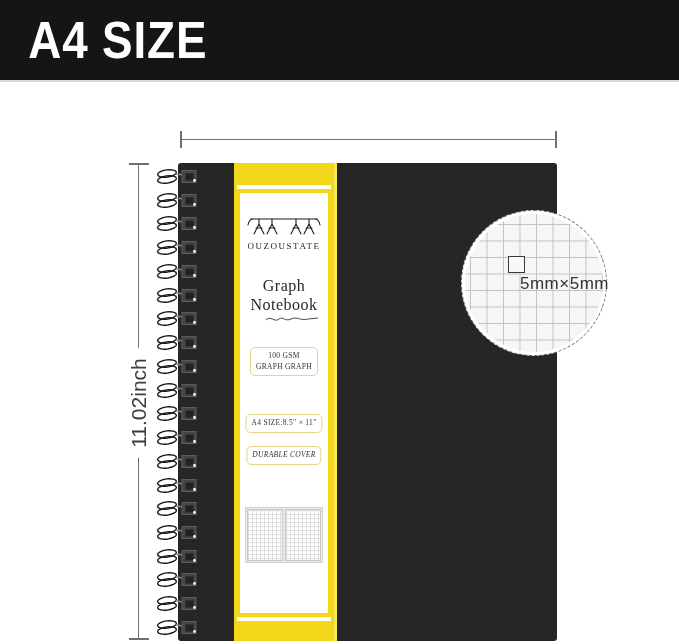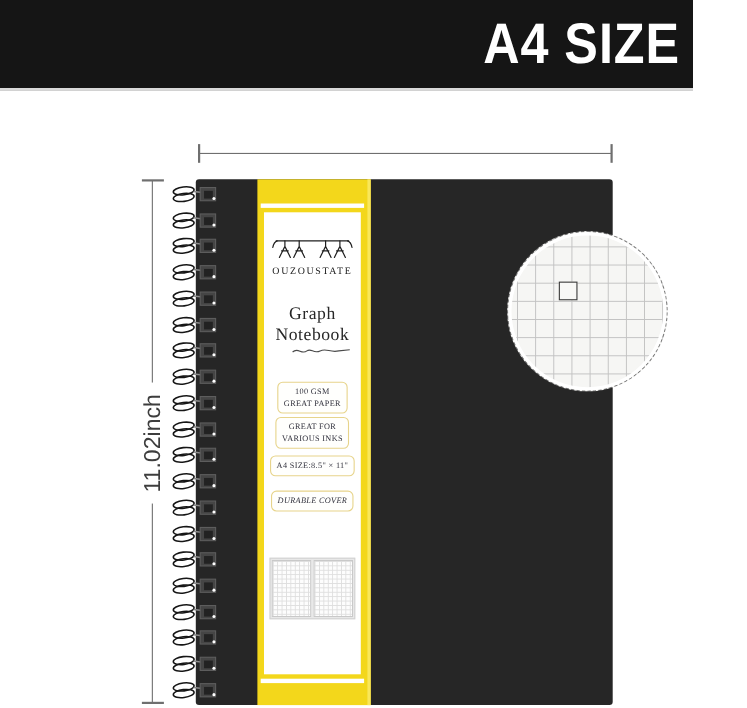--- a/index.html
+++ b/index.html
@@ -2,23 +2,23 @@
 <html><head>
 <meta charset="utf-8">
 <style>
   html,body{margin:0;padding:0;background:#ffffff;}
   #stage{
     position:relative;width:679px;height:644px;overflow:hidden;
     background:#ffffff;font-family:"Liberation Sans",sans-serif;
   }
   
   .banner{
-    position:absolute;left:0;top:0;width:630px;height:82px;
-    background:#151515;display:flex;align-items:center;justify-content:flex-end;
-    border-bottom:2px solid #d9d9d9;box-sizing:border-box;
+    position:absolute;left:0;top:0;width:679px;height:82px;
+    background:#151515;display:flex;align-items:center;justify-content:flex-start;
+    border-bottom:2px solid #d9d9d9;box-sizing:border-box;padding-left:16px;
   }
   .banner-title{
     color:#ffffff;font-size:52px;font-weight:700;letter-spacing:1px;
     transform:scaleX(.88);white-space:nowrap;
   }
   
   .dim-line{position:absolute;background:#6f6f6f;}
   .dim-h-line{left:181px;top:139px;width:375px;height:1px;}
   .dim-v-line{left:138px;top:164px;width:1px;height:475px;}
   .tick{position:absolute;background:#6f6f6f;}
@@ -309,37 +309,34 @@
       <div class="brand-name">OUZOUSTATE</div>
 
       <div class="nb-title l1">Graph</div>
       <div class="nb-title l2">Notebook</div>
       <svg class="flourish" width="56" height="12" viewBox="0 0 56 12">
         <path d="M2,7 C7,2 10,10 15,6 C19,3 21,9 27,6 C33,3 36,8 44,6 L54,5" fill="none" stroke="#4a4a4a" stroke-width="1"></path>
       </svg>
 
       <div class="badge badge1">
         <div>100 GSM</div>
-        <div>GREAT PAPER</div>
-      </div>
-      <div class="badge badge2">
-        <div>GREAT FOR</div>
-        <div>VARIOUS INKS</div>
+        <div>GRAPH GRAPH</div>
       </div>
       <div class="badge badge3">
         <div>A4 SIZE:8.5" × 11"</div>
       </div>
       <div class="badge badge4">
         <div>DURABLE COVER</div>
       </div>
 
       <div class="pages">
         <div class="page"></div>
         <div class="page"></div>
       </div>
     </div>
   </div>
 
   <div class="magnifier">
     <div class="grid-highlight"></div>
+    <div class="mag-label">5mm×5mm</div>
   </div>
 
 </div>
 
 </body></html>

